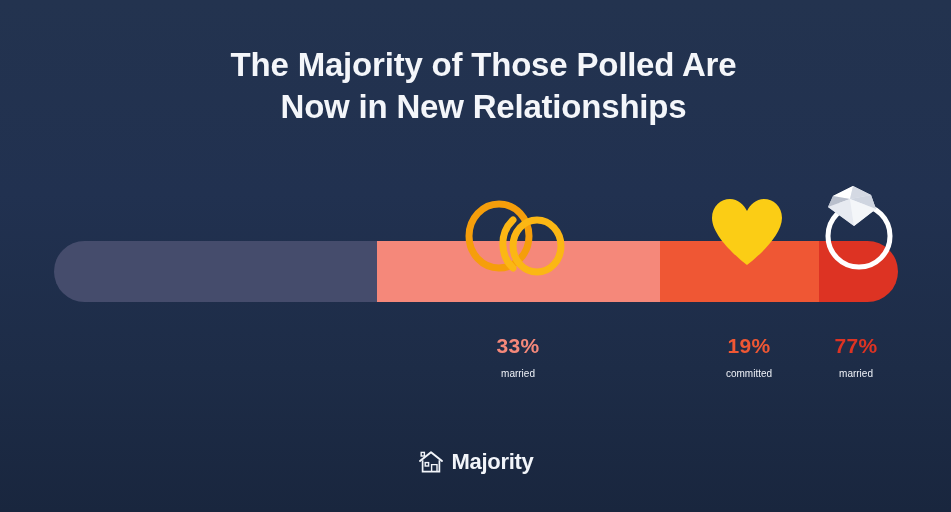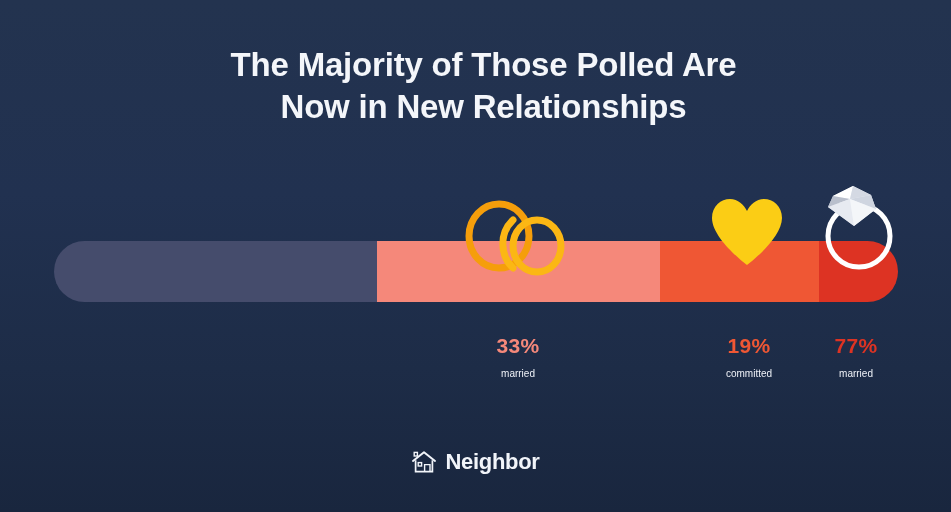--- a/index.html
+++ b/index.html
@@ -114,16 +114,16 @@
   </div>
 
   <div id="logo">
     <svg id="logo-mark" viewBox="0 0 26 26">
       <path d="M2,12 L13,3.2 L24,12" fill="none" stroke="#f2f5fa" stroke-width="2" stroke-linecap="round" stroke-linejoin="round"></path>
       <path d="M4.6,11.2 L4.6,22.6 L21.4,22.6 L21.4,11.2" fill="none" stroke="#f2f5fa" stroke-width="1.7"></path>
       <rect x="3.2" y="3.4" width="3.2" height="3.6" fill="none" stroke="#f2f5fa" stroke-width="1.4"></rect>
       <rect x="7.2" y="13.6" width="3.4" height="3.4" fill="none" stroke="#f2f5fa" stroke-width="1.4"></rect>
       <path d="M13.6,22.6 L13.6,15.6 L19,15.6 L19,22.6" fill="none" stroke="#f2f5fa" stroke-width="1.4"></path>
     </svg>
-    <span id="logo-text">Neighbor</span>
+    <span id="logo-text">Majority</span>
   </div>
 
 </div>
 
 </body></html>

